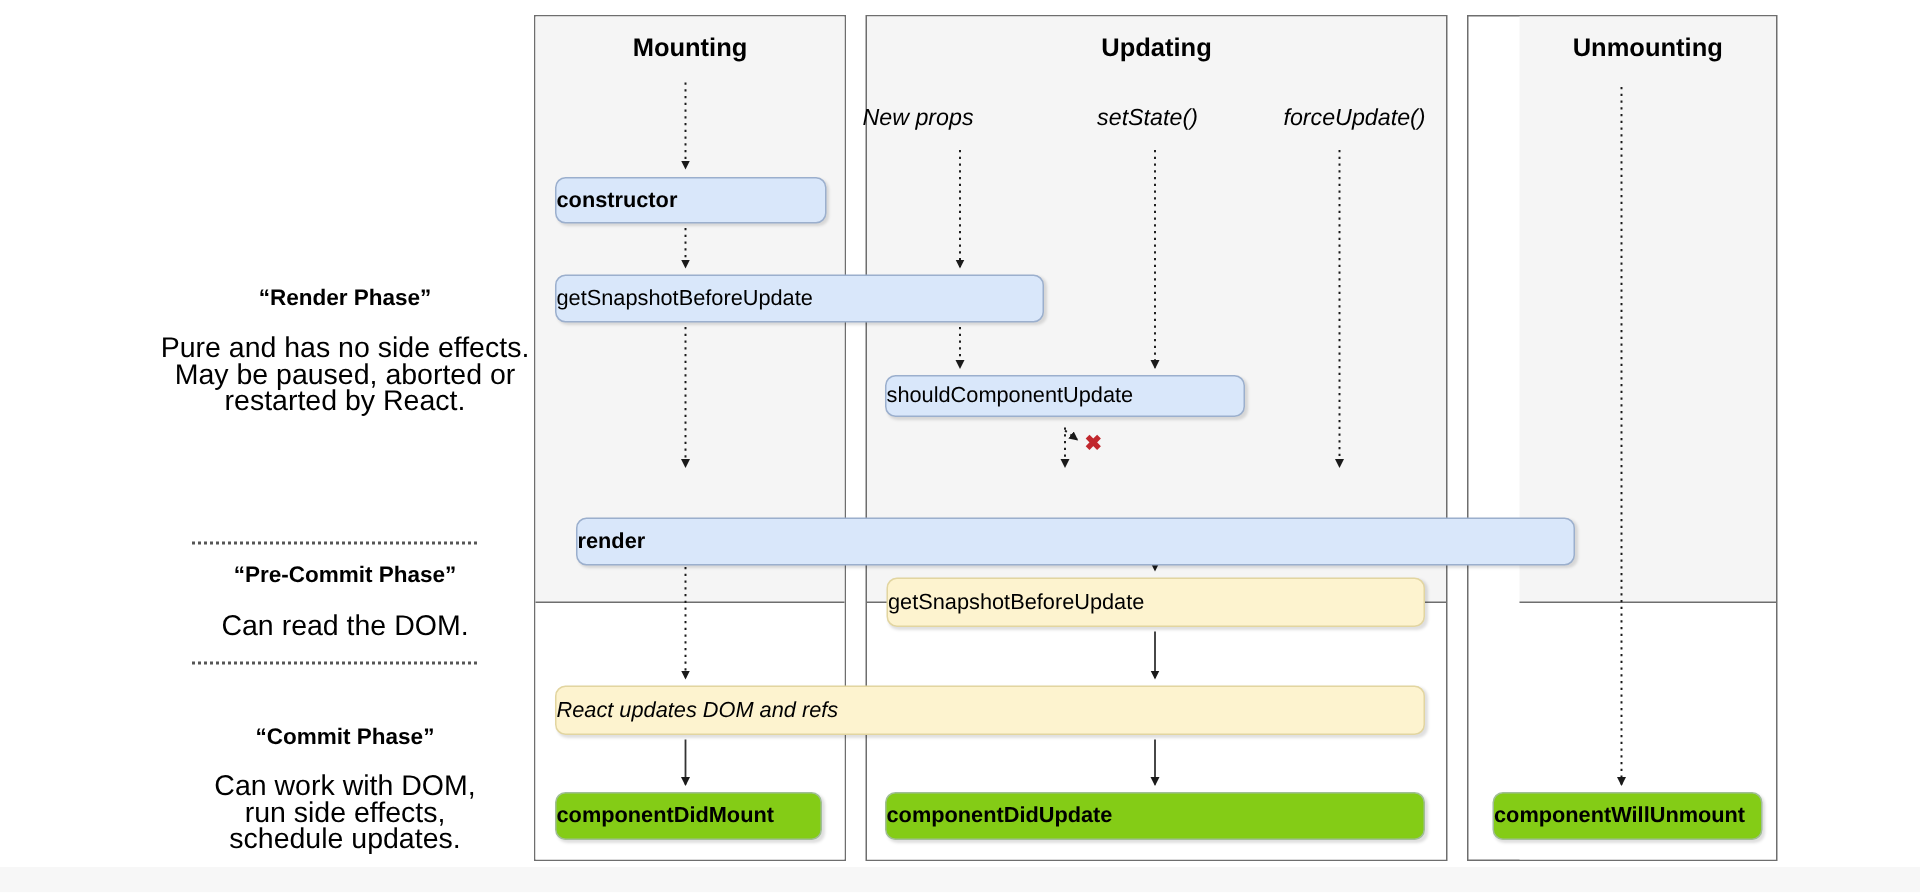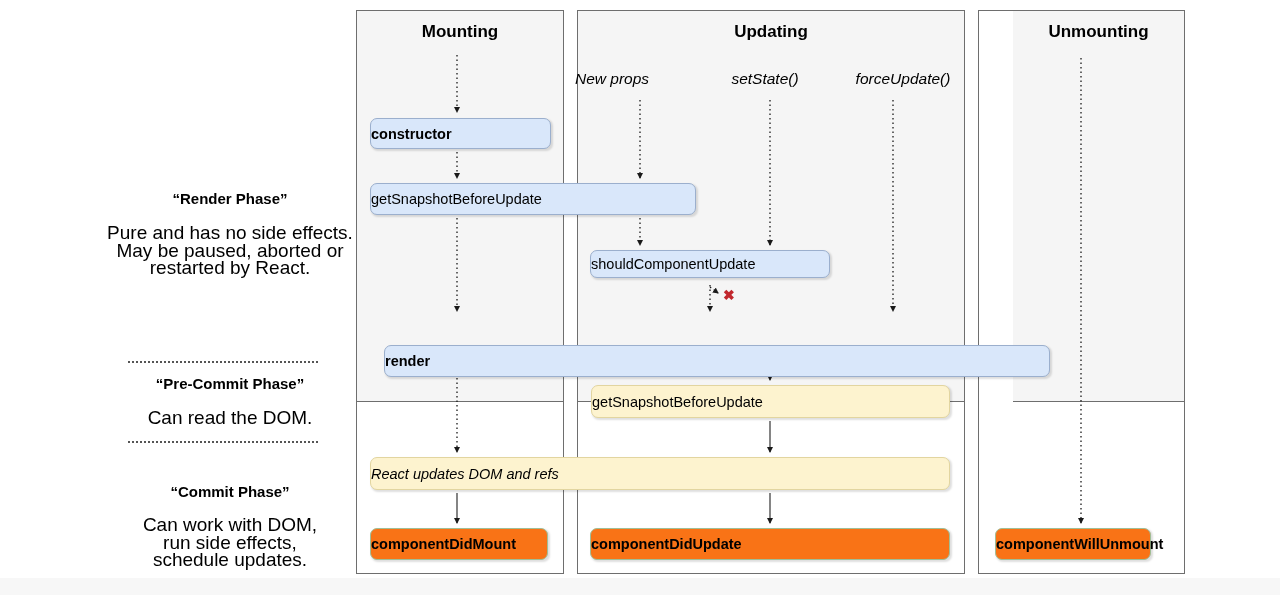--- a/index.html
+++ b/index.html
@@ -27,21 +27,21 @@
               font-size:19px;line-height:17.5px;white-space:pre-line;}
   .dotted-sep{position:absolute;left:128px;width:190px;height:0;
               border-top:2px dotted #555;}
 
   
   .box{position:absolute;box-sizing:border-box;border-radius:7px;border:1px solid;
        display:flex;align-items:center;justify-content:flex-start;
        font-size:14.5px;box-shadow:1.5px 1.5px 2px rgba(0,0,0,.13);cursor:pointer;}
   .box.blue{background:#d9e7fa;border-color:#9bafcd;}
   .box.yellow{background:#fdf3cf;border-color:#e2d5a0;}
-  .box.green{background:#f97316;border-color:#a0be96;}
+  .box.green{background:#84cc16;border-color:#a0be96;}
   .bold{font-weight:bold;}
   .italic{font-style:italic;}
 
   
   .arrows{position:absolute;left:0;top:0;width:1280px;height:595px;pointer-events:none;}
 
   
   .x-mark{position:absolute;left:723px;top:288px;color:#c1272d;
           font-size:14px;font-weight:bold;line-height:14px;}
   .bottom-band{position:absolute;left:0;top:578px;width:1280px;height:17px;background:#f7f7f7;}
@@ -144,21 +144,21 @@
   </div>
 
   <div class="box green bold" style="left:370px;top:528px;width:178px;height:32px;">
     <span>componentDidMount</span>
   </div>
 
   <div class="box green bold" style="left:590px;top:528px;width:360px;height:32px;">
     <span>componentDidUpdate</span>
   </div>
 
-  <div class="box green bold" style="left:995px;top:528px;width:156px;height:32px;">
+  <div class="box green bold" style="left:995px;top:528px;width:180px;height:32px;">
     <span>componentWillUnmount</span>
   </div>
 
   <div class="x-mark">✖</div>
 
   <div class="bottom-band"></div>
 
 </div>
 
 </body></html>

